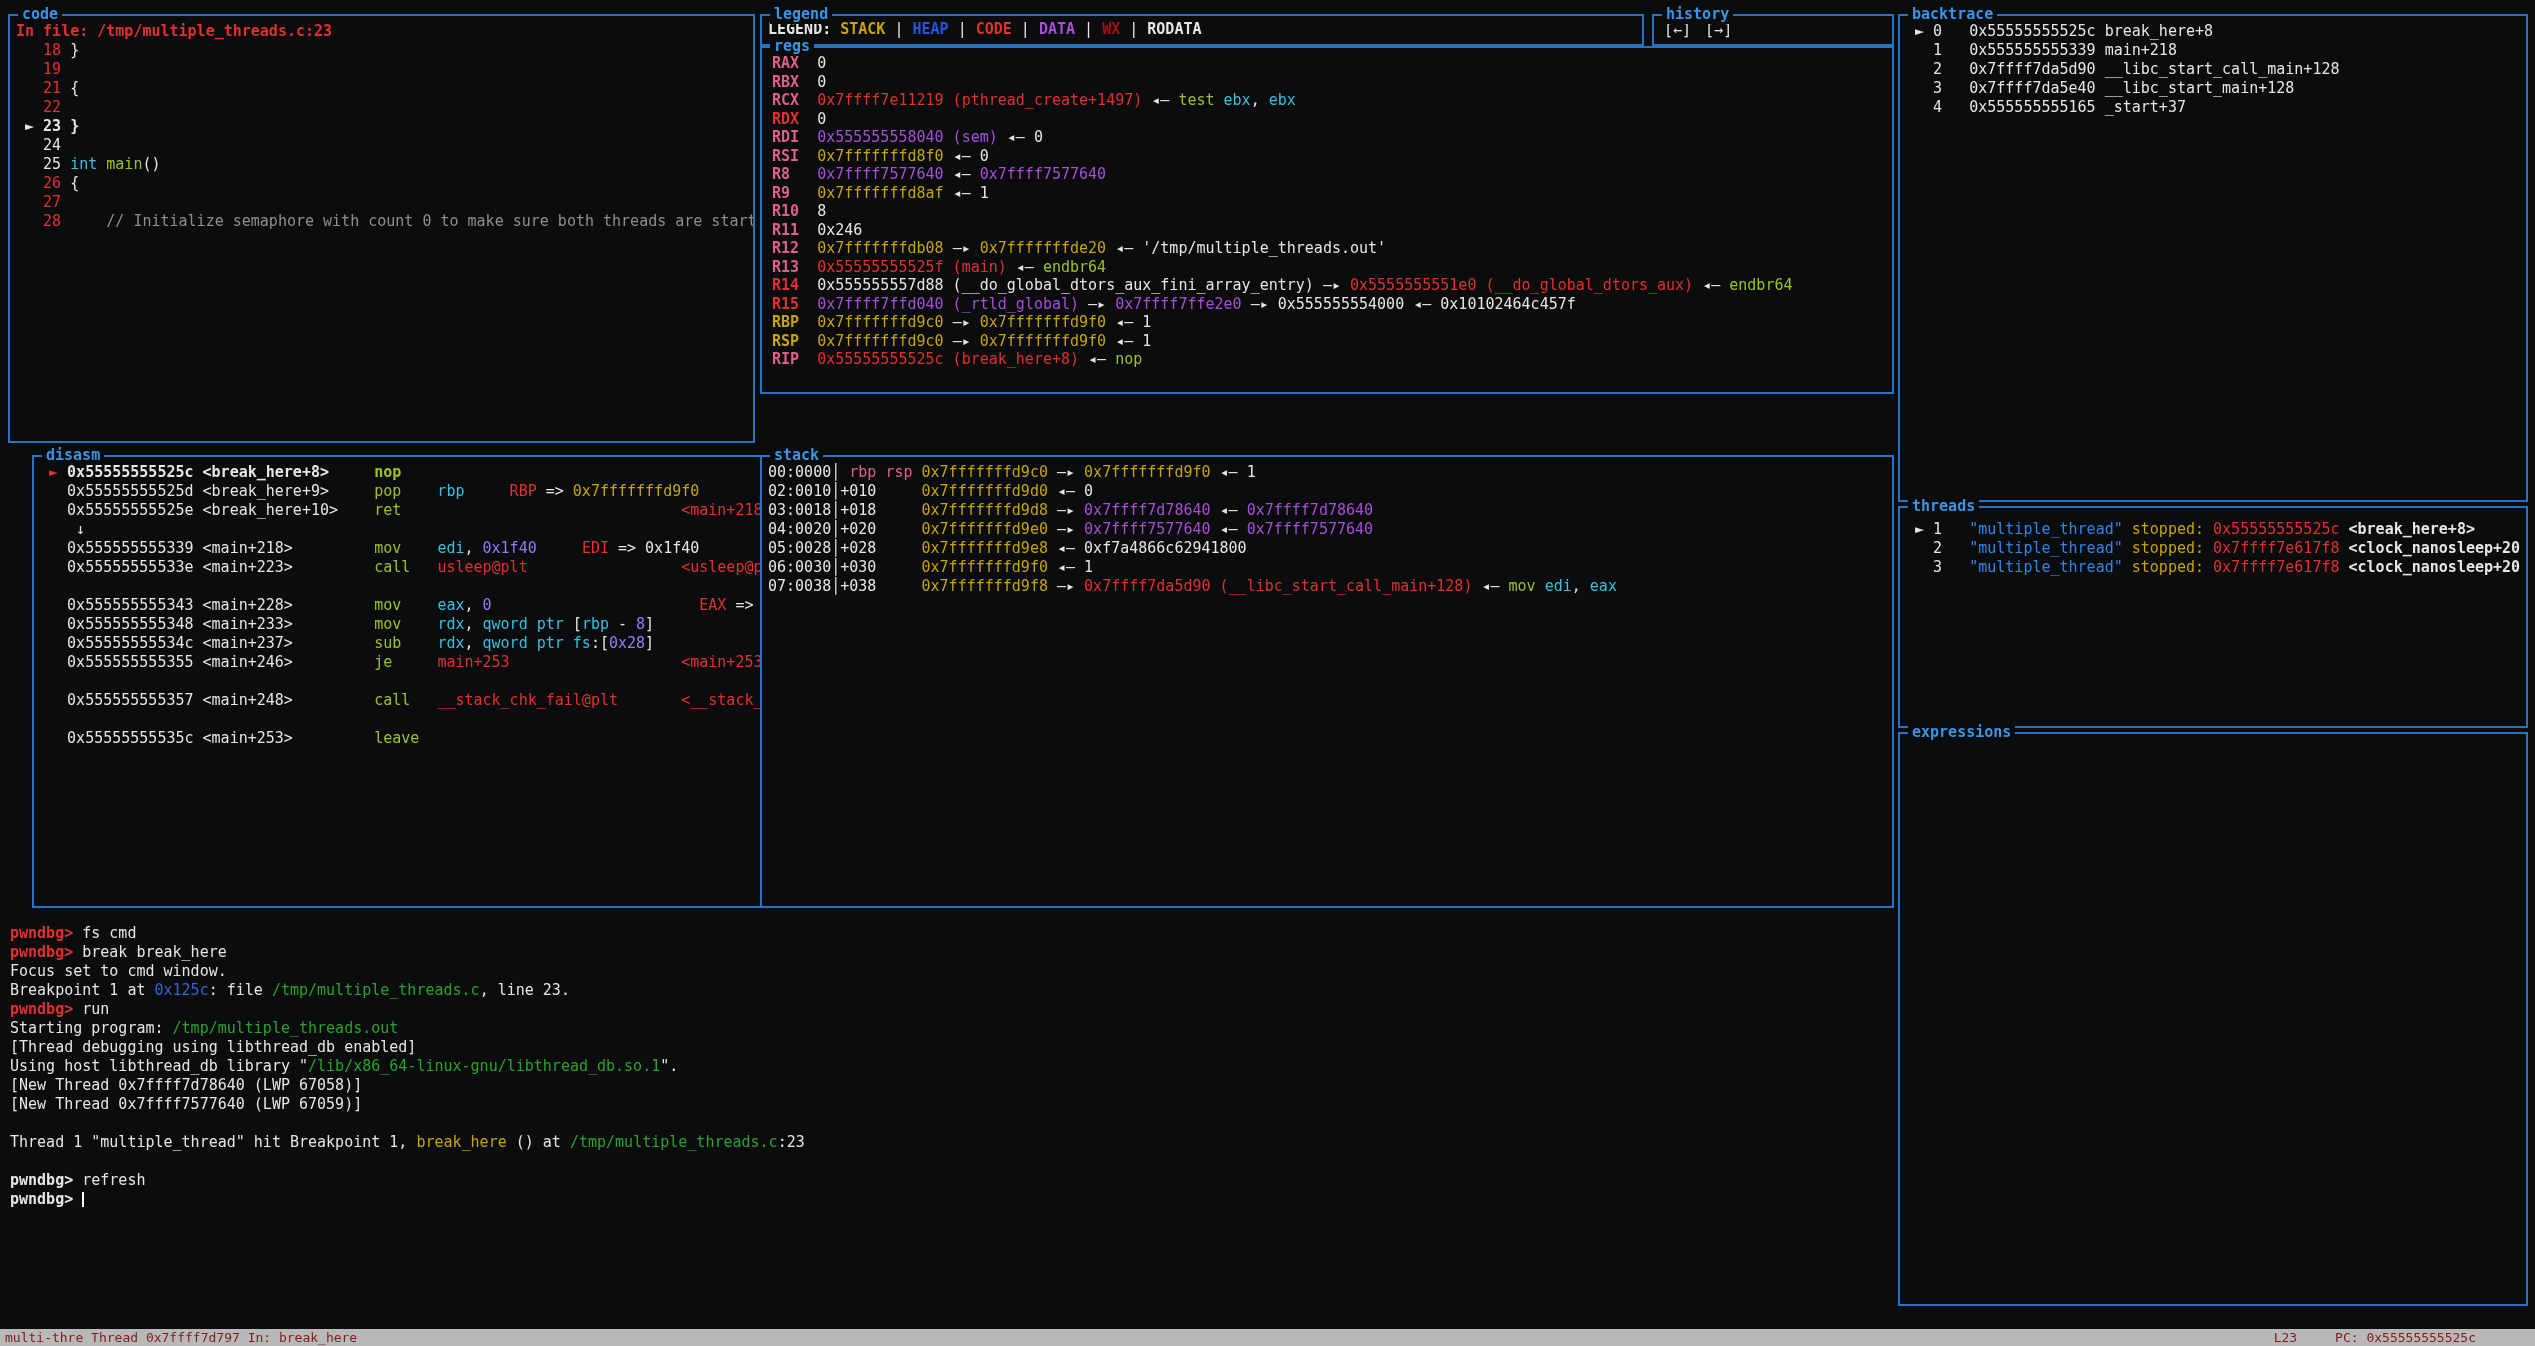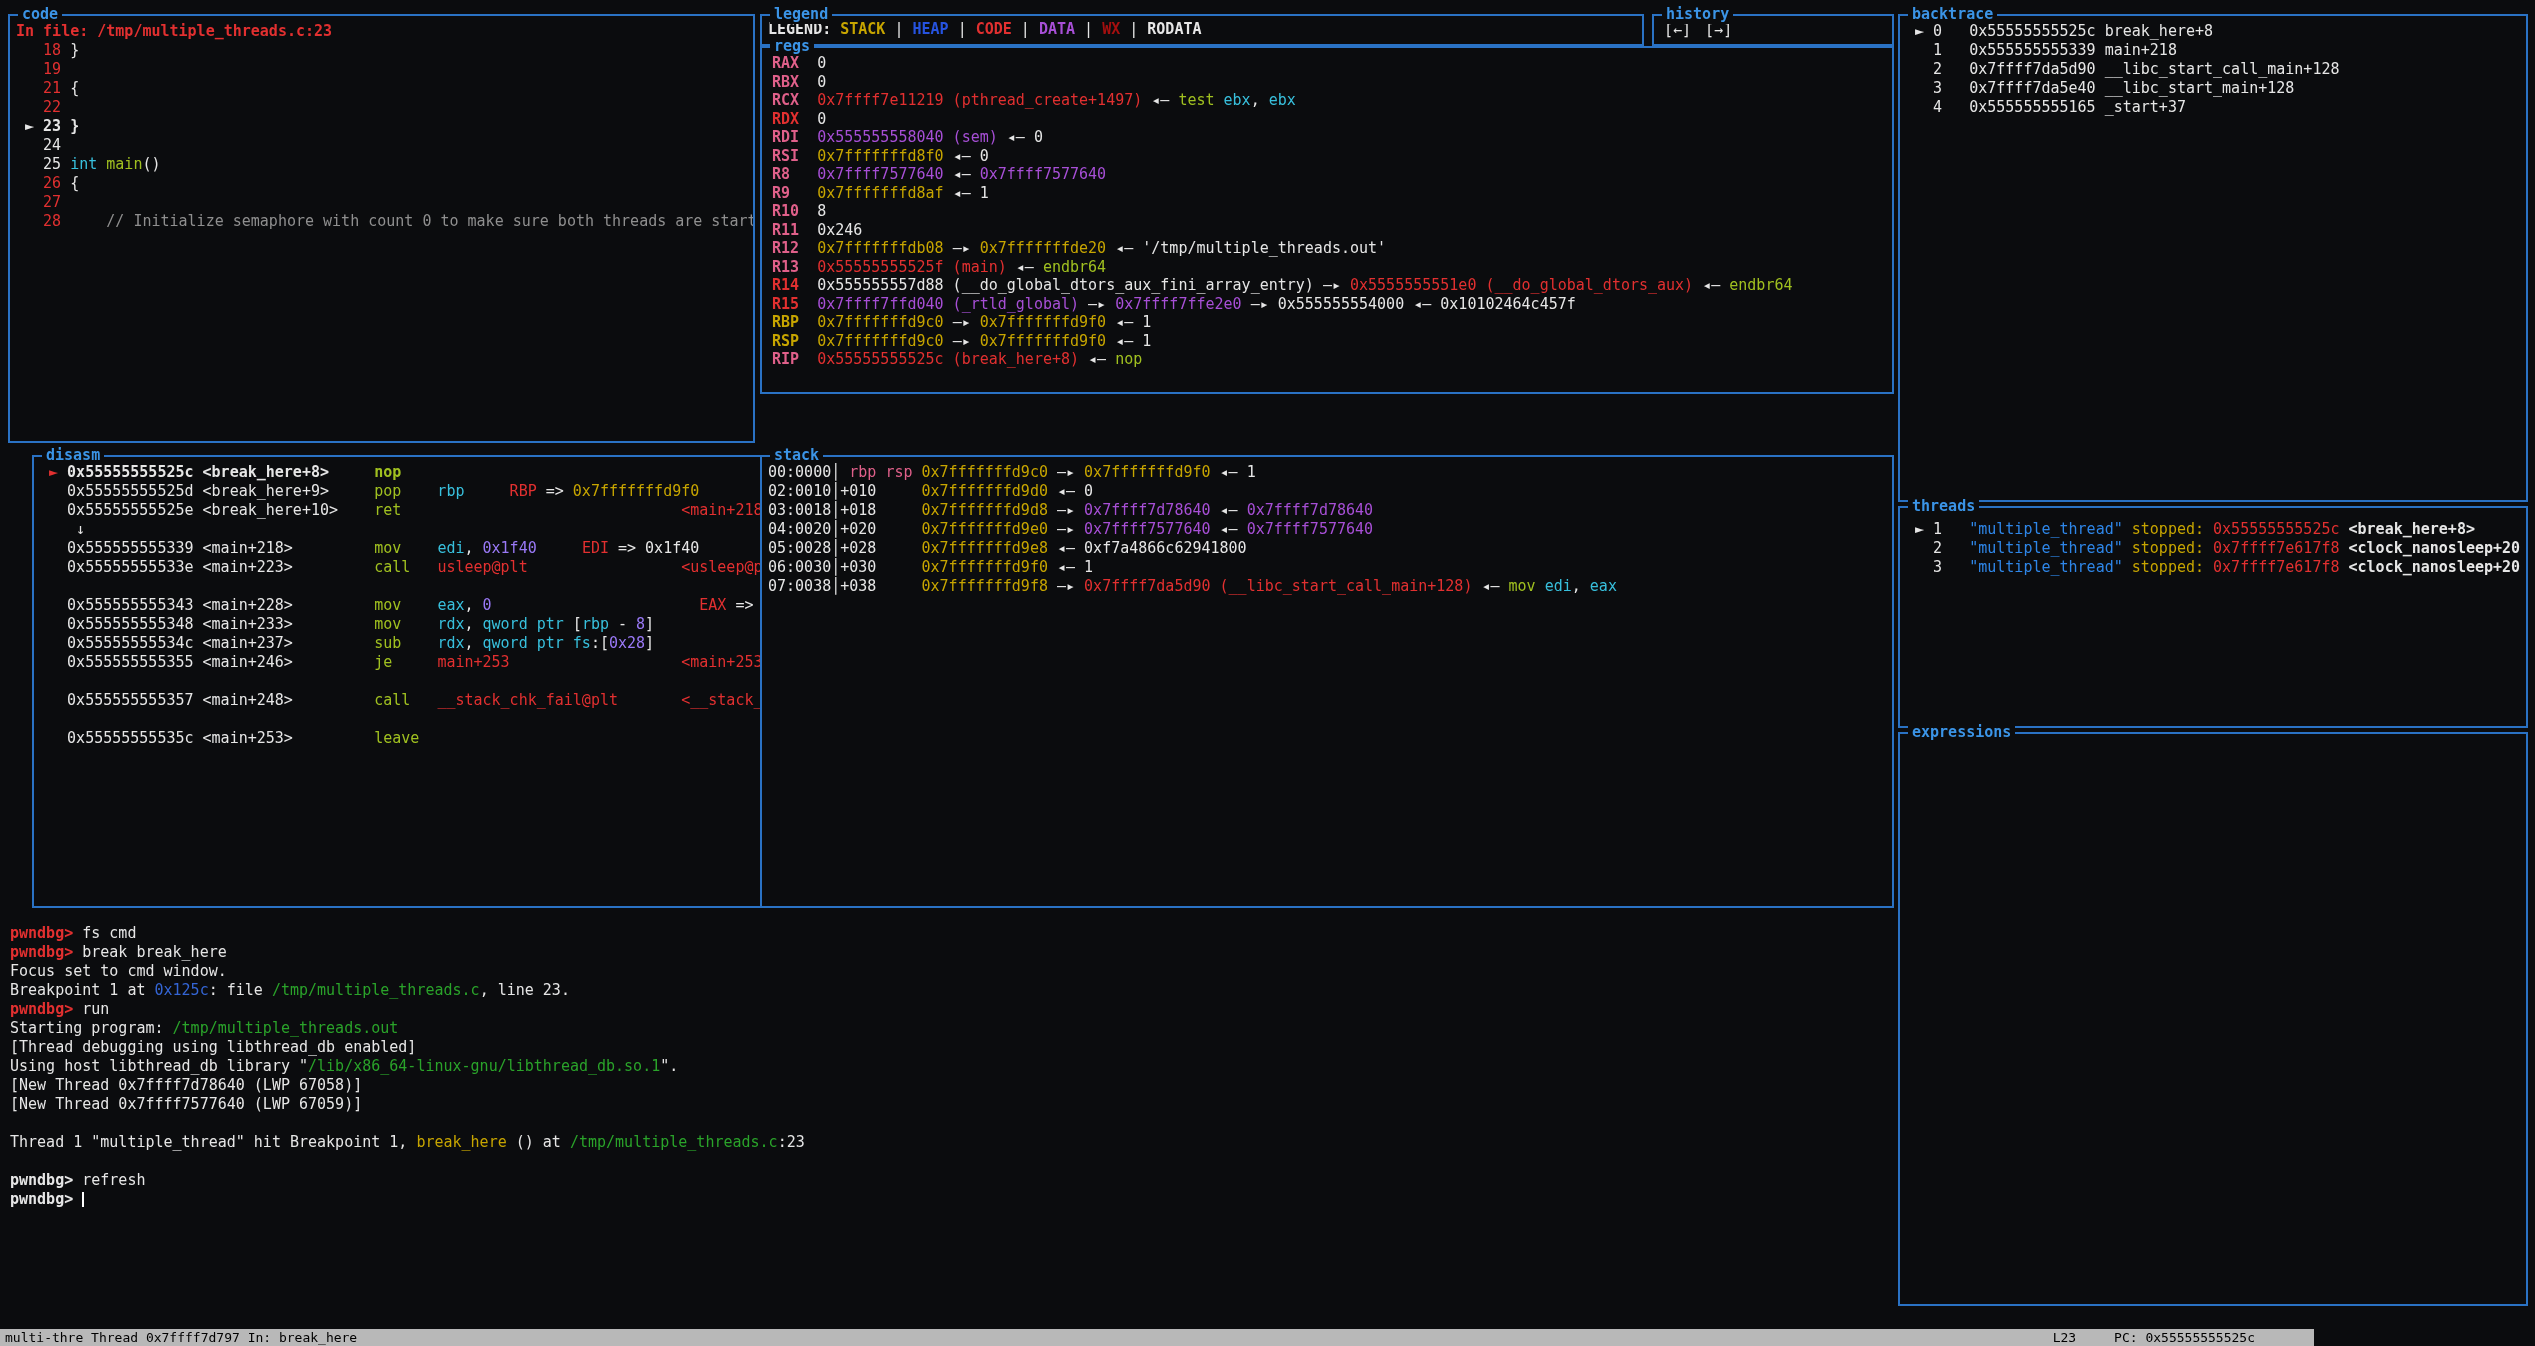--- a/index.html
+++ b/index.html
@@ -29,22 +29,22 @@
   .rblu{color:#3465d4}
   .tblu{color:#2e86e8}
   .purp{color:#a74fd6}
   .vio{color:#9a79f7}
   .cyn{color:#38c0dd}
   .grn{color:#a0c020}
   .pgr{color:#2aa32a}
   .cursor{display:inline-block;width:2px;height:15px;background:#ffffff;vertical-align:middle;}
   #console{position:absolute;left:10px;top:924px;width:1880px;}
   #statusbar{
-    position:absolute;left:0;top:1329px;width:2314px;height:17px;
-    background:#b8b8b8;color:#000000;font-size:13px;line-height:17px;
+    position:absolute;left:0;top:1329px;width:2535px;height:17px;
+    background:#b8b8b8;color:#7f1d1d;font-size:13px;line-height:17px;
     display:flex;align-items:center;white-space:pre;
   }
   #statusbar .sb-left{padding-left:5px;}
   #statusbar .sb-right{margin-left:auto;margin-right:59px;display:flex;gap:38px;}
   .histbtns{display:flex;gap:14px;padding:5px 0 0 10px;}
   .histbtns span{color:#e6e6e6;}
 </style>
 </head>
 <body>
 

